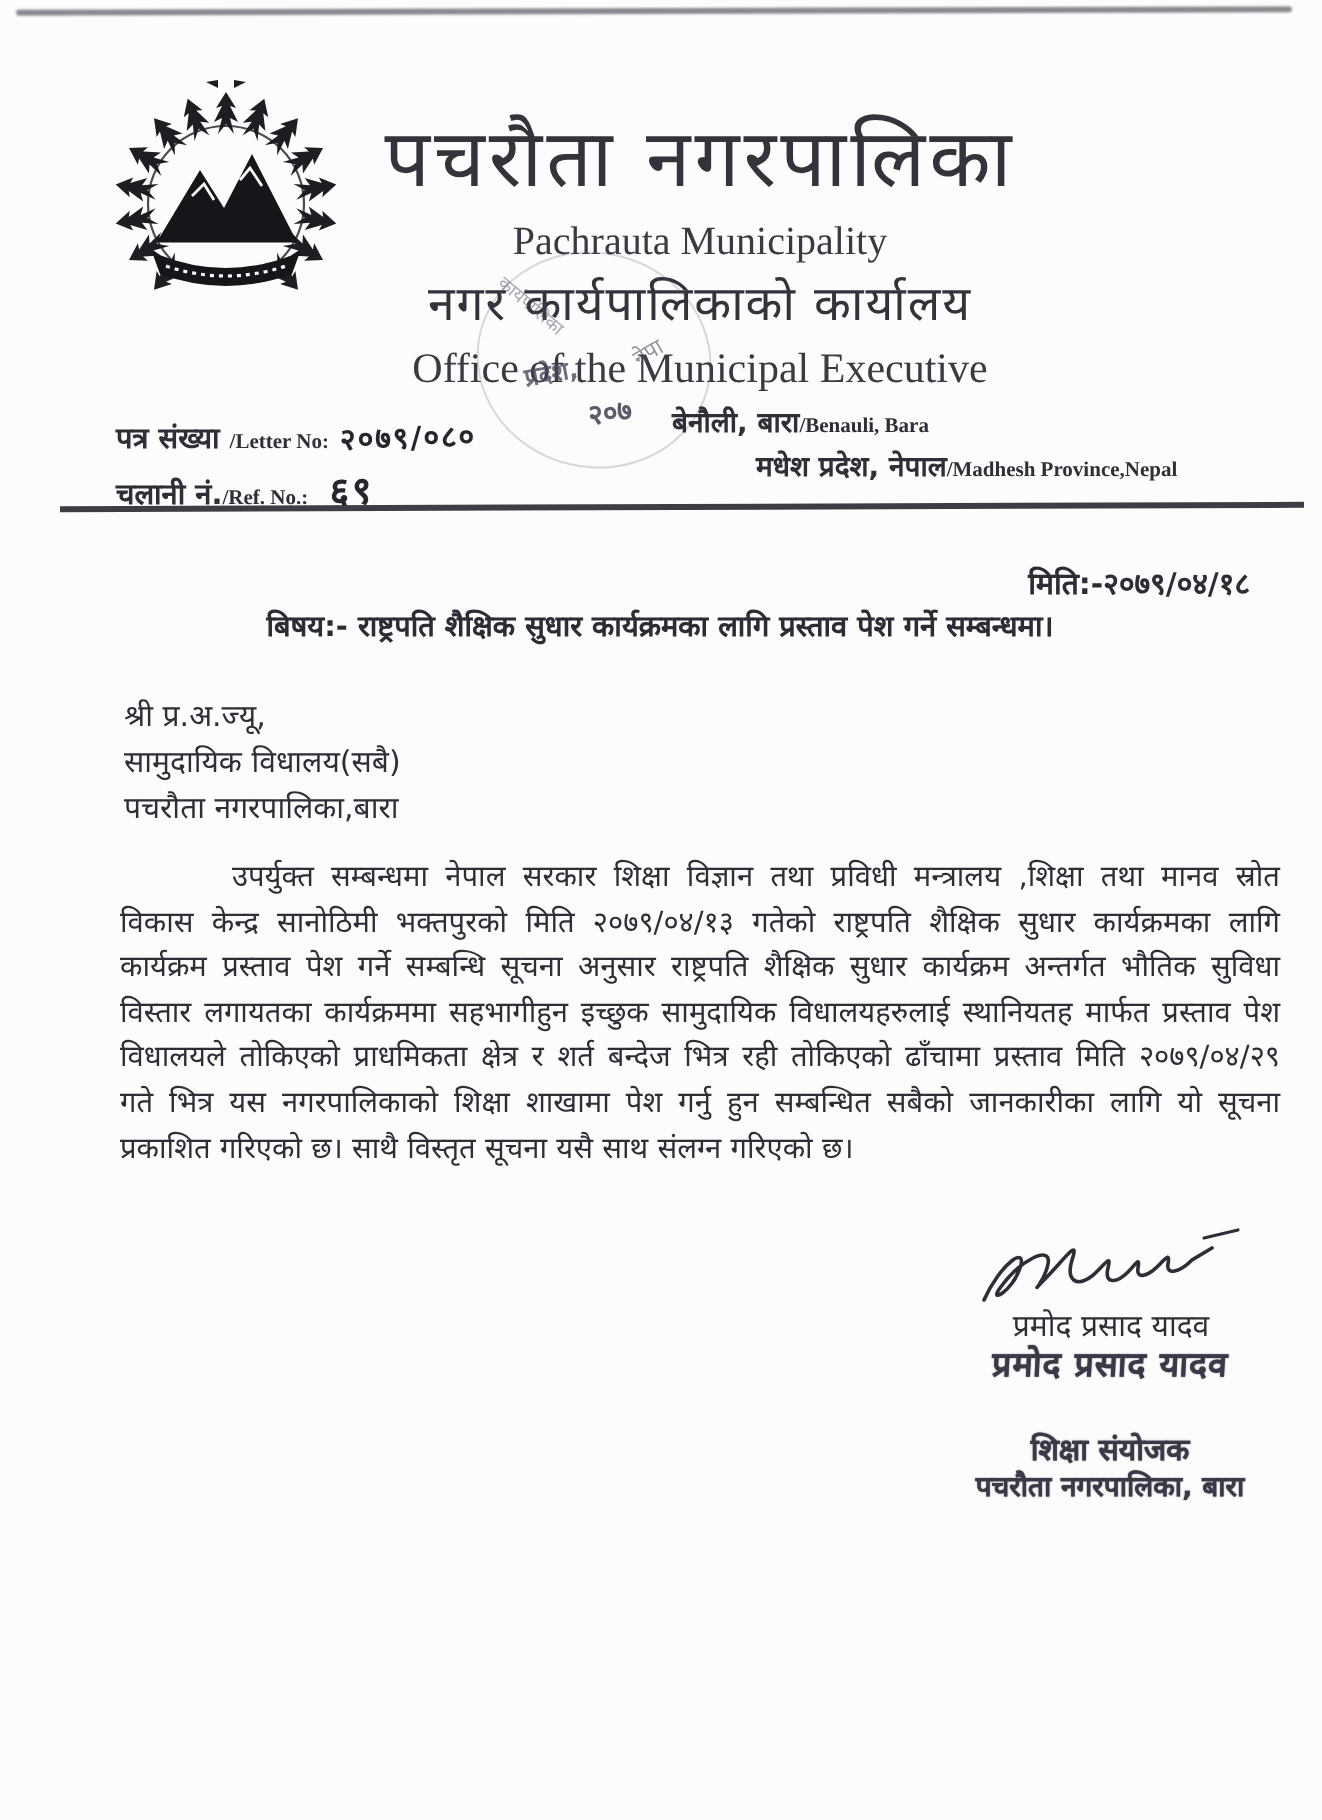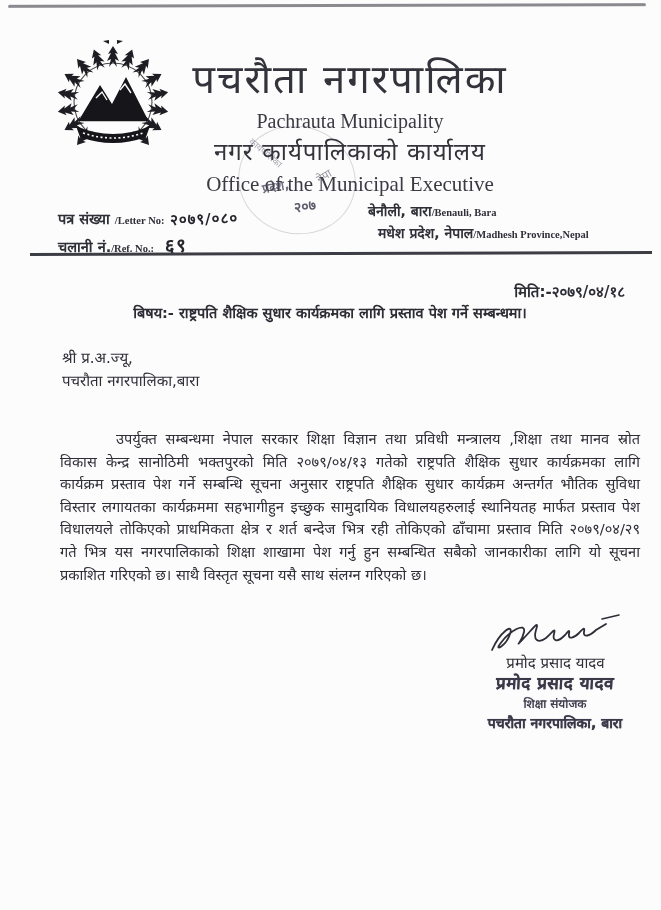--- a/index.html
+++ b/index.html
@@ -28,42 +28,42 @@
   .hfrag.f2{top:178px;left:262px;font-size:12.5px;font-weight:bold;transform:rotate(-10deg);opacity:.8;}
   .hfrag.f3{top:168px;left:316px;font-size:11px;transform:rotate(-30deg);opacity:.6;}
   .hfrag.f4{top:196px;left:294px;font-size:14px;font-weight:bold;transform:rotate(-8deg);opacity:.9;}
   
   .np-label{font-size:14.5px;font-weight:bold;color:#2f2f38;}
   .en-label{font-size:10.5px;font-weight:bold;font-family:"Liberation Serif","DejaVu Serif",serif;color:#2f2f38;}
   .letterno{top:208px;left:58px;}
   .refno{top:232px;left:58px;}
   .hand{font-size:15px;font-weight:bold;color:#26262e;display:inline-block;transform:rotate(-1.5deg);letter-spacing:1px;}
   .refno .hand{font-size:19px;transform:rotate(-2deg) skewX(-6deg);margin-left:6px;}
-  .addr1{top:201px;left:368px;}
+  .addr1{top:201px;left:336px;}
   .addr2{top:223px;left:378px;}
   .addr-np{font-size:14px;font-weight:bold;color:#2f2f38;}
   .addr-en{font-size:10.5px;font-weight:bold;font-family:"Liberation Serif","DejaVu Serif",serif;color:#2f2f38;}
   .rule{top:252px;left:30px;width:622px;height:2.5px;background:#3d3d45;transform:rotate(-.2deg);}
   .date-line{top:268px;left:420px;width:205px;text-align:right;font-size:15px;font-weight:bold;color:#2d2d36;margin-top:13px;}
   
   .subject{top:302px;left:40px;width:580px;text-align:center;font-size:14.5px;font-weight:bold;color:#2c2c35;}
   
   .addressee{top:347px;left:62px;font-size:15px;line-height:23px;color:#2e2e37;}
   
   .body-block{top:428px;left:60px;width:580px;font-size:14.6px;color:#2e2e37;}
   .body-line{line-height:22.6px;text-align:justify;text-align-last:justify;white-space:normal;}
   .body-line.indent{padding-left:56px;}
   .body-line.last{text-align-last:left;}
   
   .sig-svg{top:610px;left:486px;}
   .sig-name{top:652px;left:468px;width:175px;text-align:center;font-size:15px;color:#2e2e37;}
   .stamp-block{top:673px;left:452px;width:206px;text-align:center;color:#3b3848;
     text-shadow:0 0 .7px #4a4658;}
   .stamp-name{font-size:17px;font-weight:bold;letter-spacing:.5px;transform:skewX(-3deg);line-height:21px;}
-  .stamp-title{font-size:12px;font-weight:normal;line-height:20px;}
+  .stamp-title{font-size:15px;font-weight:bold;line-height:20px;margin-top:21px;}
   .stamp-office{font-size:14px;font-weight:bold;line-height:19px;}
 </style>
 </head>
 <body>
 
 <div class="abs scanline"></div>
 
 <div class="abs" style="top:40px;left:56px;">
   <svg width="114" height="120" viewBox="0 0 114 120">
     <defs>
@@ -126,20 +126,21 @@
 </div>
 
 <div class="abs rule"></div>
 
 <div class="abs date-line">मिति:-२०७९/०४/१८</div>
 
 <div class="abs subject">बिषय:- राष्ट्रपति शैक्षिक सुधार कार्यक्रमका लागि प्रस्ताव पेश गर्ने सम्बन्धमा।</div>
 
 <div class="abs addressee">
   <div>श्री प्र.अ.ज्यू,</div>
+  <div>सामुदायिक विधालय(सबै)</div>
   <div>पचरौता नगरपालिका,बारा</div>
 </div>
 
 <div class="abs body-block">
   <div class="body-line indent">उपर्युक्त सम्बन्धमा नेपाल सरकार शिक्षा विज्ञान तथा प्रविधी मन्त्रालय ,शिक्षा तथा मानव स्रोत</div>
   <div class="body-line">विकास केन्द्र सानोठिमी भक्तपुरको मिति २०७९/०४/१३ गतेको राष्ट्रपति शैक्षिक सुधार कार्यक्रमका लागि</div>
   <div class="body-line">कार्यक्रम प्रस्ताव पेश गर्ने सम्बन्धि सूचना अनुसार राष्ट्रपति शैक्षिक सुधार कार्यक्रम अन्तर्गत भौतिक सुविधा</div>
   <div class="body-line">विस्तार लगायतका कार्यक्रममा सहभागीहुन इच्छुक सामुदायिक विधालयहरुलाई स्थानियतह मार्फत प्रस्ताव पेश</div>
   <div class="body-line">विधालयले तोकिएको प्राधमिकता क्षेत्र र शर्त बन्देज भित्र रही तोकिएको ढाँचामा प्रस्ताव मिति २०७९/०४/२९</div>
   <div class="body-line">गते भित्र यस नगरपालिकाको शिक्षा शाखामा पेश गर्नु हुन सम्बन्धित सबैको जानकारीका लागि यो सूचना</div>

